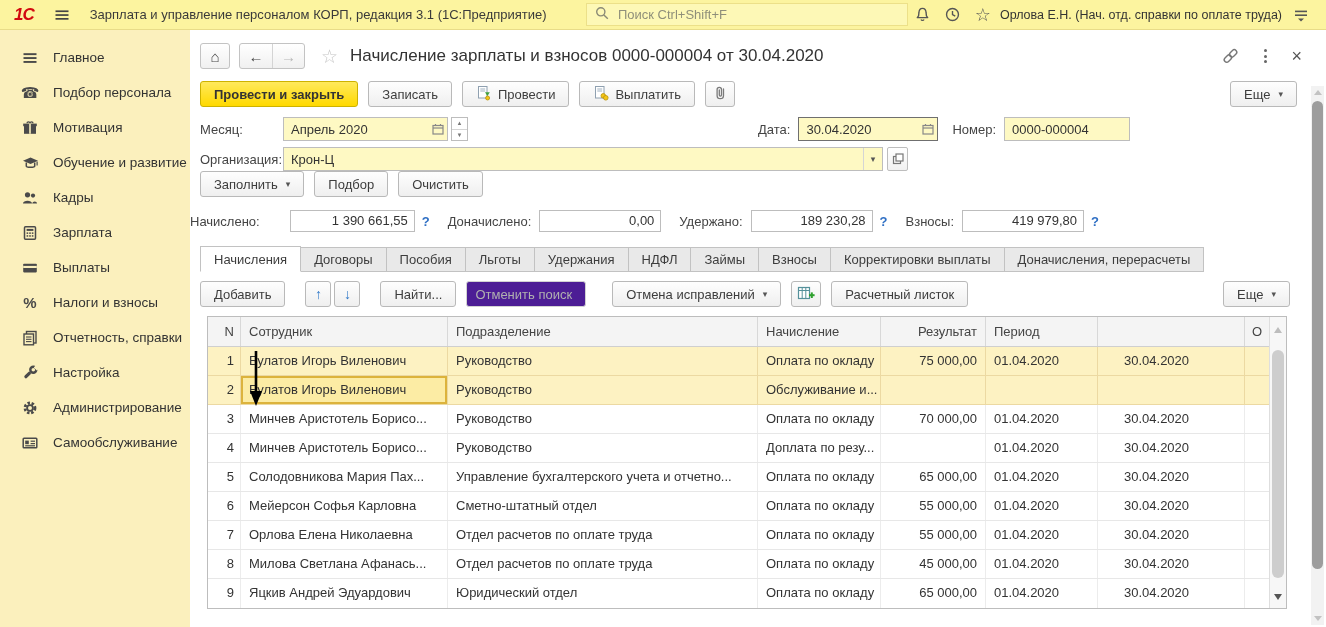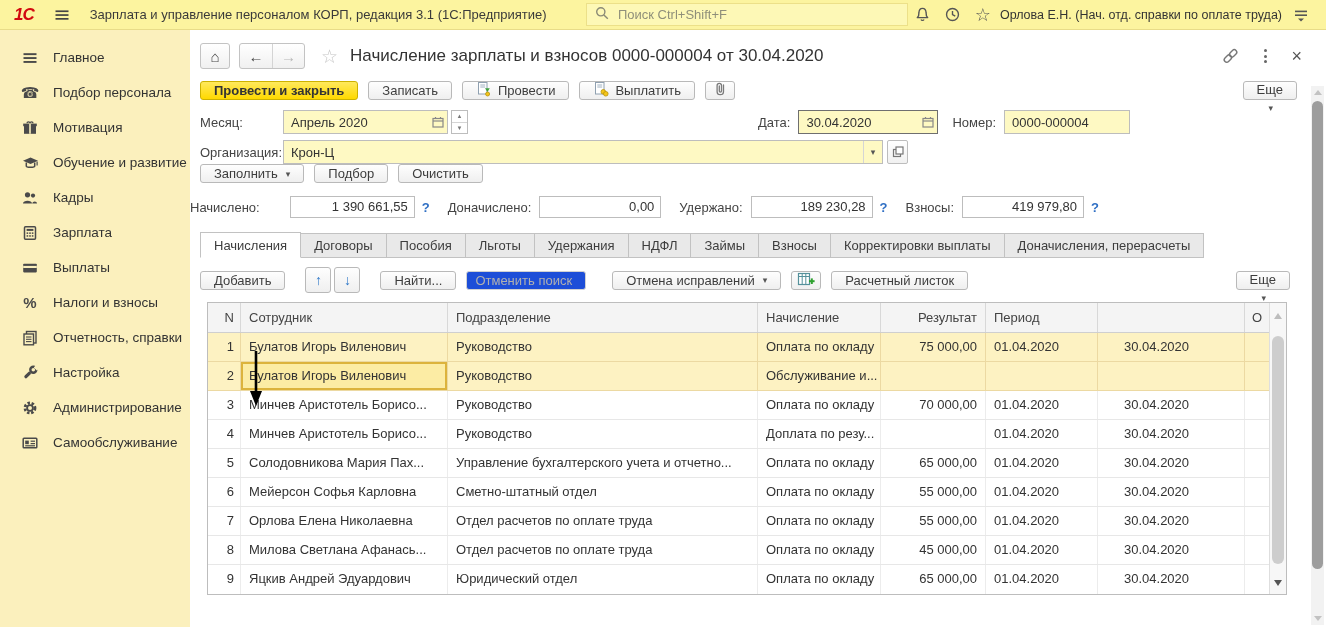--- a/index.html
+++ b/index.html
@@ -37,29 +37,29 @@
   .nav-cell + .nav-cell { border-left:1px solid #d4d4d4; }
   .nav-cell.dis { color:#b8b8b8; }
   .fav { font-size:19px; color:#c6c6c6; margin:0 12px 0 16px; cursor:pointer; }
   .doc-title { font-size:17px; color:#333; white-space:nowrap; }
   .dh-right { margin-left:auto; display:flex; align-items:center; gap:24px; }
   .dh-ic { cursor:pointer; display:flex; align-items:center; justify-content:center; color:#555; }
   .dots { display:flex; flex-direction:column; align-items:center; cursor:pointer; }
   .dots i { width:3px; height:3px; border-radius:50%; background:#666; margin:1.4px 0; }
   .x-ic { font-size:18px; color:#555; line-height:1; }
   
-  .btn { display:inline-flex; align-items:center; gap:6px; height:19px; padding:0 13px;
+  .btn { display:inline-flex; align-items:center; gap:6px; height:26px; padding:0 13px;
     border:1px solid #b9b9b9; border-radius:3px; background:linear-gradient(#fefefe,#efefef);
     color:#3d3d3d; cursor:pointer; white-space:nowrap; font-size:13px; }
   .btn.primary { background:linear-gradient(#ffe95c,#ffd900); border-color:#cdb200; font-weight:bold; color:#333; }
-  .btn.dis { color:#b0b0b0; background:#1d4ed8; border-color:#d2d2d2; cursor:default;padding-left:8px; }
+  .btn.dis { color:#b0b0b0; background:#4c1d95; border-color:#d2d2d2; cursor:default;padding-left:8px; }
   .btn .caret { font-size:9px; color:#555; margin-left:2px; }
   .icon-btn { width:30px; padding:0; justify-content:center; }
   .toolbar { display:flex; align-items:center; gap:10px; padding:0 29px 0 10px; margin-top:2px; }
-  .more-right { margin-left:auto;flex-direction:column; }
+  .more-right { margin-left:auto; }
   
   .frow { display:flex; align-items:center; padding-left:10px; margin-top:10px; height:24px; }
   .flabel { width:83px; color:#444; flex:none; }
   .fbox { display:flex; align-items:center; border:1px solid #bdbdbd; height:24px; background:#fef9c3; }
   .fbox .txt { flex:1; padding:0 7px; white-space:nowrap; overflow:hidden; }
   .fbox.focused { border-color:#6f6f6f; }
   .cal-btn { width:19px; height:22px; display:flex; align-items:center; justify-content:center; cursor:pointer; flex:none; }
   .combo-caret { width:19px; height:22px; display:flex; align-items:center; justify-content:center; cursor:pointer;
     border-left:1px solid #d5d5d5; color:#555; font-size:9px; flex:none; }
   .spin { width:17px; height:24px; border:1px solid #bdbdbd; margin-left:3px; display:flex; flex-direction:column; }

